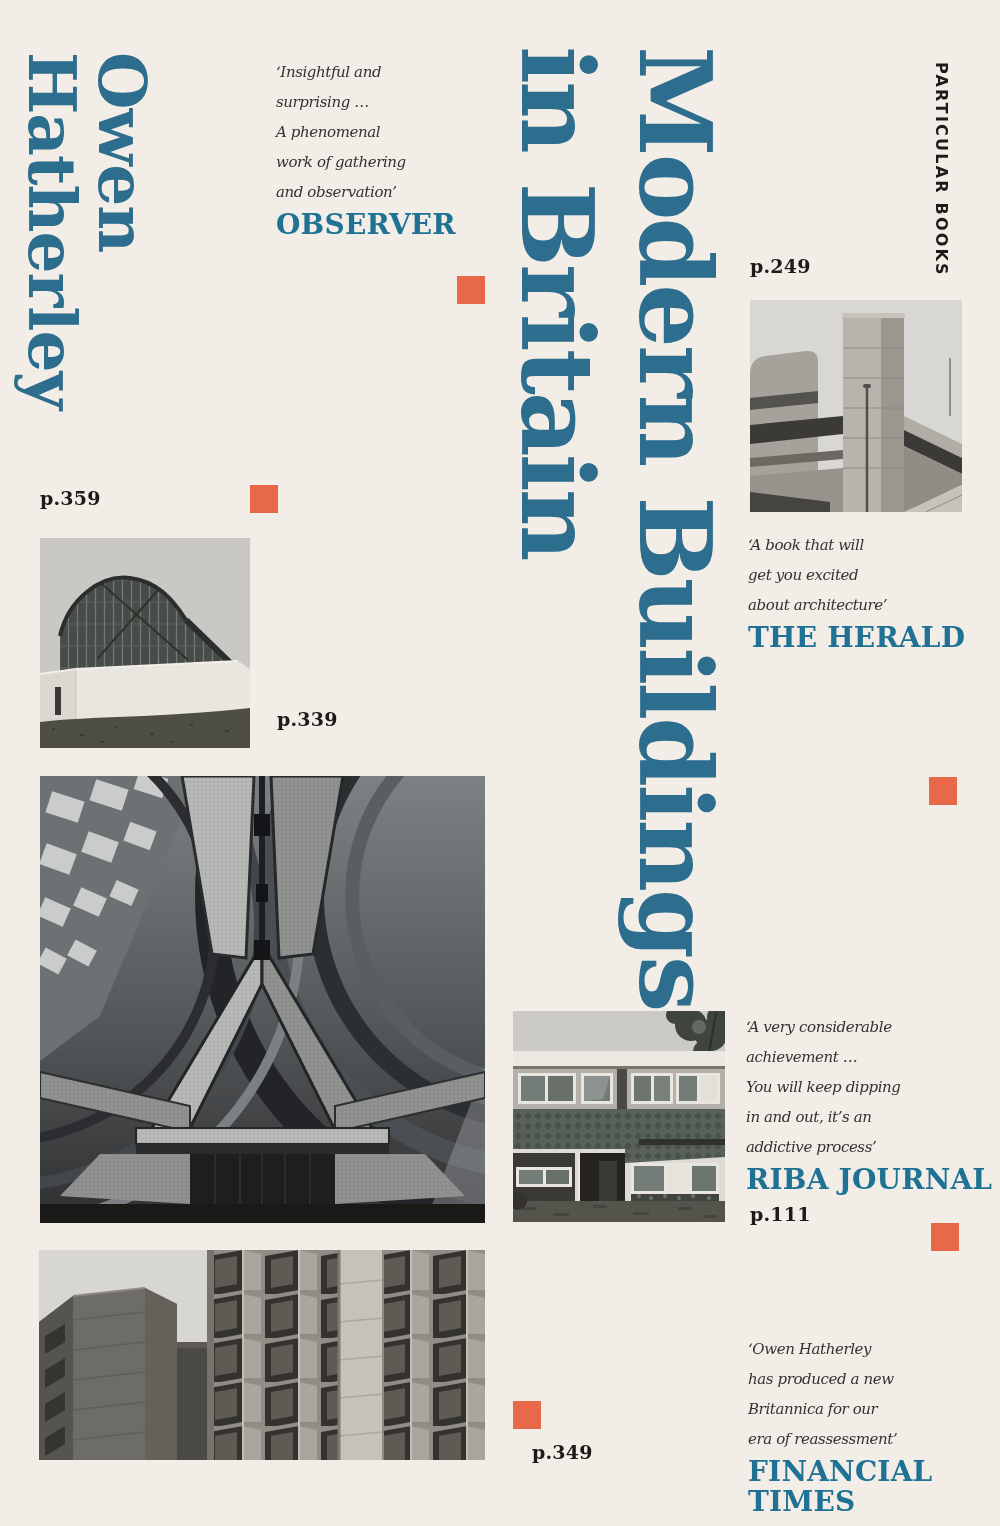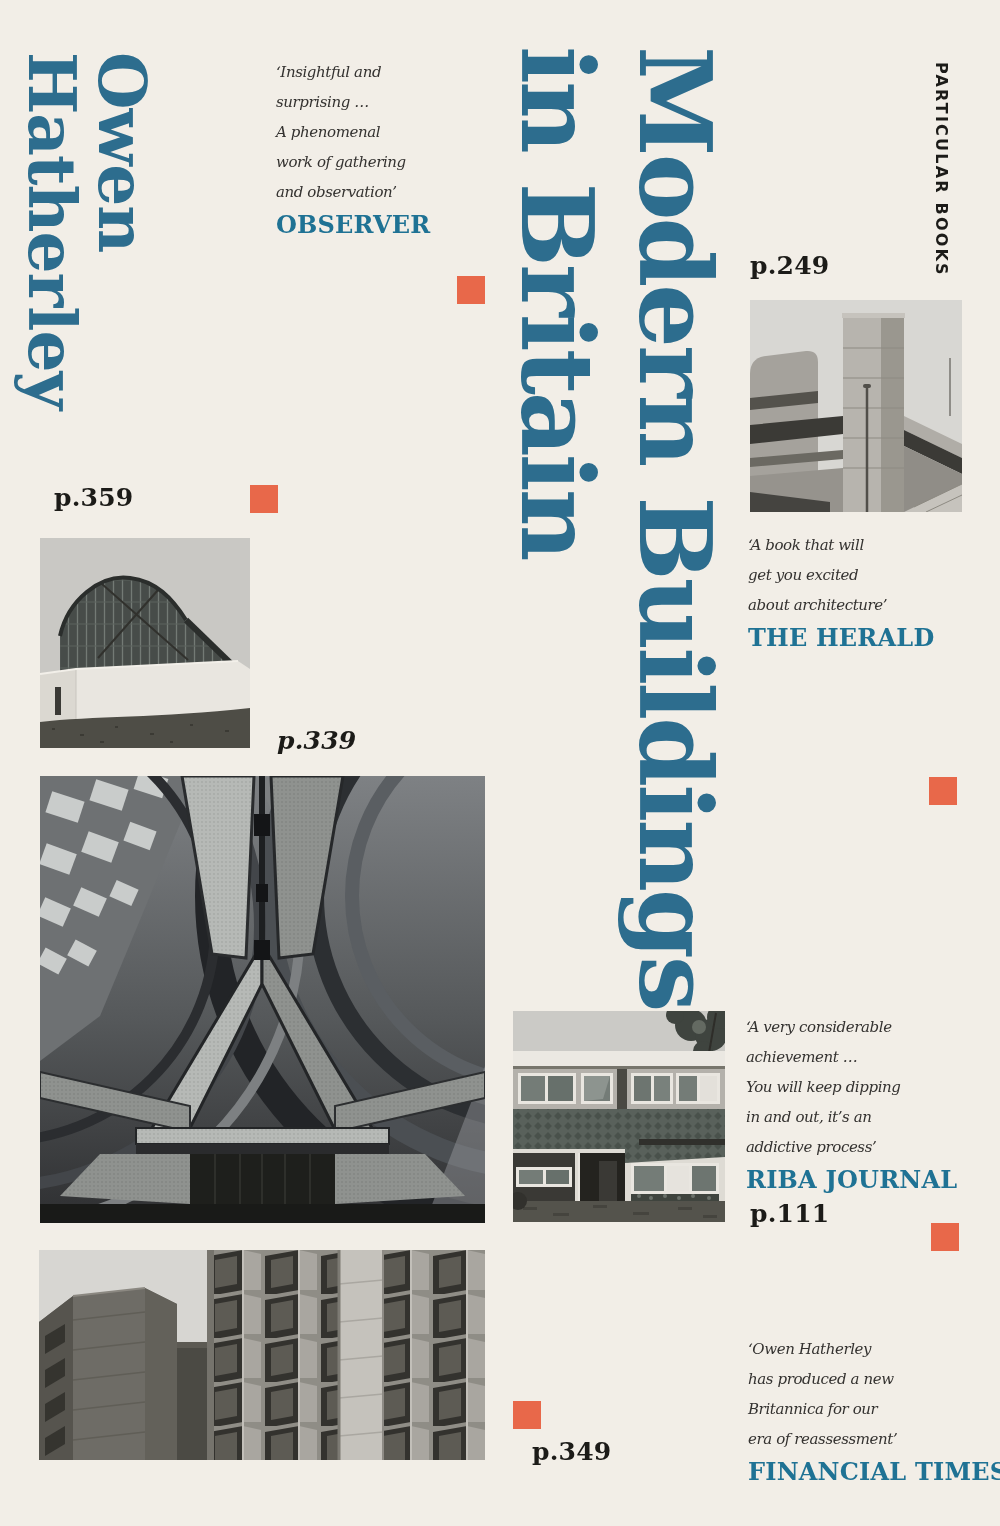--- a/index.html
+++ b/index.html
@@ -40,35 +40,35 @@
   }
   .quote{width:260px;}
   .quote .qtext{
     white-space:pre-line;
     font-size:15px;line-height:30px;letter-spacing:-0.4px;
     color:var(--ink);
     font-style:italic;
   }
   .quote .qsource{
     margin-top:3px;
-    font-size:24px;line-height:30px;font-weight:bold;
+    font-size:28px;line-height:30px;font-weight:bold;
     letter-spacing:0.2px;color:var(--teal-bright);
   }
   .q-observer{left:276px;top:57px;}
   .q-herald{left:748px;top:530px;}
   .q-apollo{left:276px;top:530px;}
   .q-riba{left:746px;top:1012px;width:300px;}
   .q-ft{left:748px;top:1334px;}
   .plabel{
-    font-size:25px;font-weight:bold;color:var(--black);
+    font-size:19px;font-weight:bold;color:var(--black);
     letter-spacing:0.2px;line-height:28px;
   }
   .pl-249{left:750px;top:252px;}
-  .pl-359{left:54px;top:484px;}
-  .pl-339{left:277px;top:727px;font-style:italic;}
+  .pl-359{left:40px;top:484px;}
+  .pl-339{left:277px;top:705px;}
   .pl-111{left:750px;top:1200px;text-align:center;}
   .pl-349{left:532px;top:1438px;}
   .sq{width:28px;height:28px;background:var(--orange);}
   .sq1{left:457px;top:276px;}
   .sq2{left:250px;top:485px;}
   .sq3{left:929px;top:777px;}
   .sq4{left:931px;top:1223px;}
   .sq5{left:513px;top:1401px;}
   .photo{overflow:hidden;}
   .photo svg{display:block;width:100%;height:100%;}

